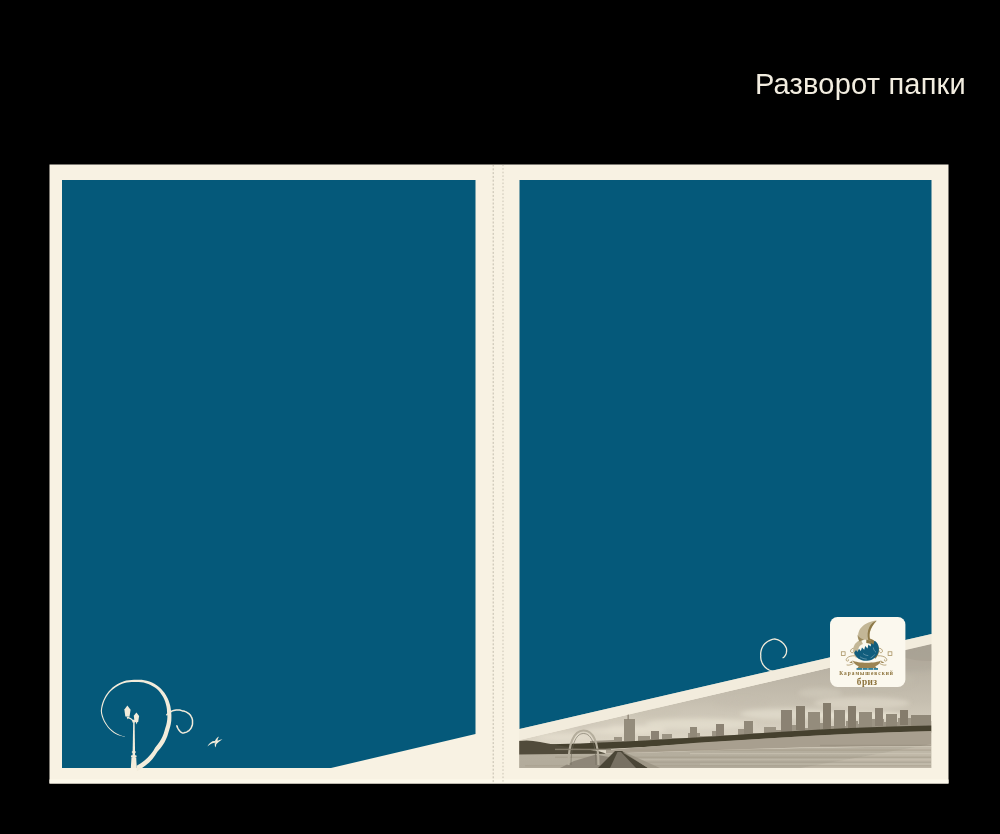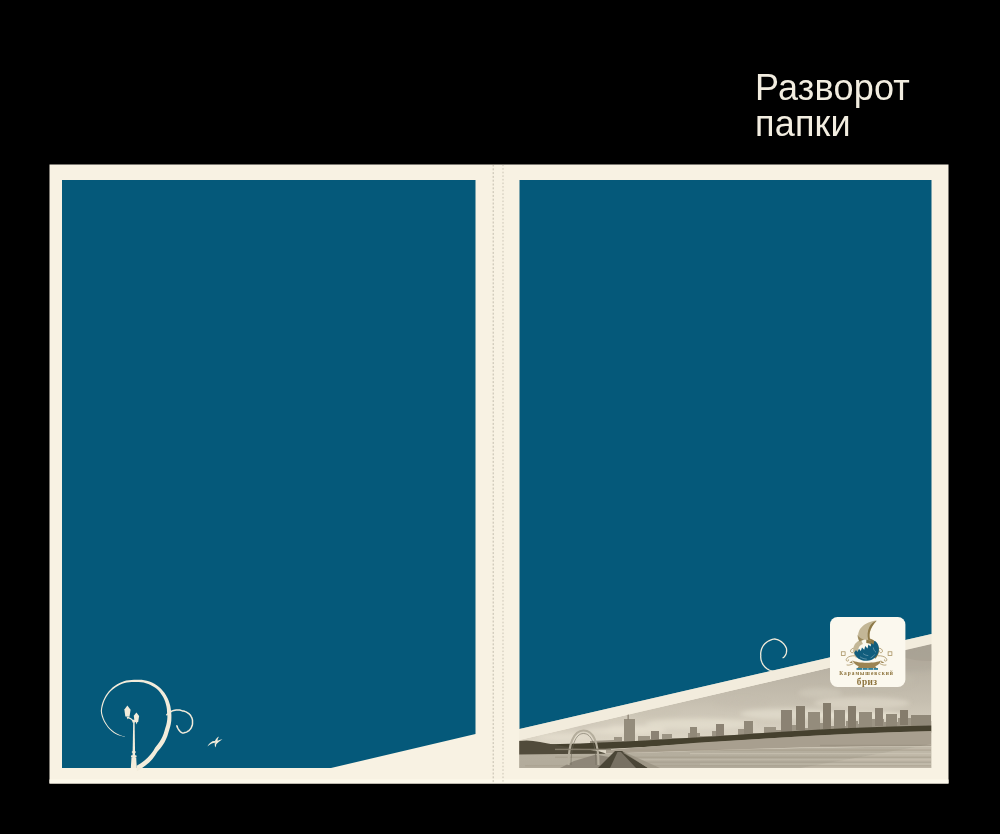--- a/index.html
+++ b/index.html
@@ -1,18 +1,18 @@
 <!DOCTYPE html>
 <html><head>
 <meta charset="utf-8">
 <style>
 html,body{margin:0;padding:0;}
 body{width:1000px;height:834px;background:#000;overflow:hidden;position:relative;
 font-family:"Liberation Sans",sans-serif;}
-.title{position:absolute;left:755px;top:69.5px;color:#f2ede0;font-size:36px;letter-spacing:0.2px;line-height:1;}
+.title{position:absolute;left:755px;top:69.5px;color:#f2ede0;font-size:29px;letter-spacing:0.2px;line-height:1;}
 </style>
 </head>
 <body>
 
 <div class="title">Разворот папки</div>
 
 <svg width="1000" height="834" viewBox="0 0 1000 834" style="position:absolute;left:0;top:0">
 <defs>
   <linearGradient id="sky" x1="0" y1="646" x2="0" y2="746" gradientUnits="userSpaceOnUse">
     <stop offset="0" stop-color="#b0a99b"></stop>

